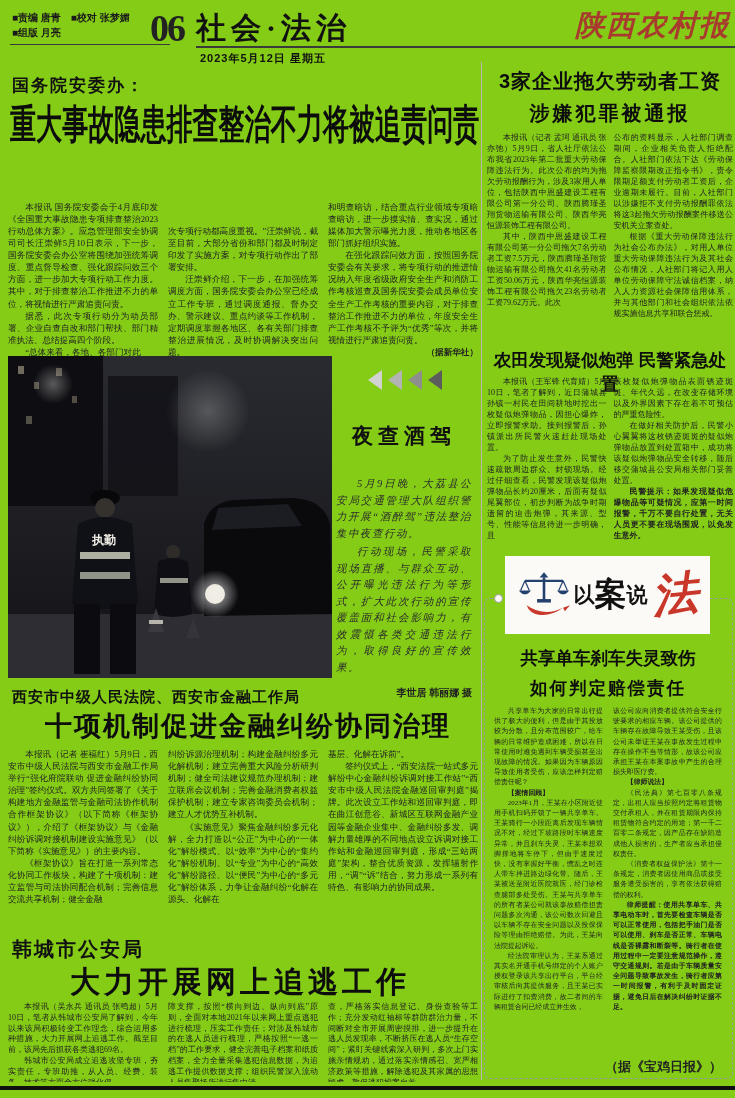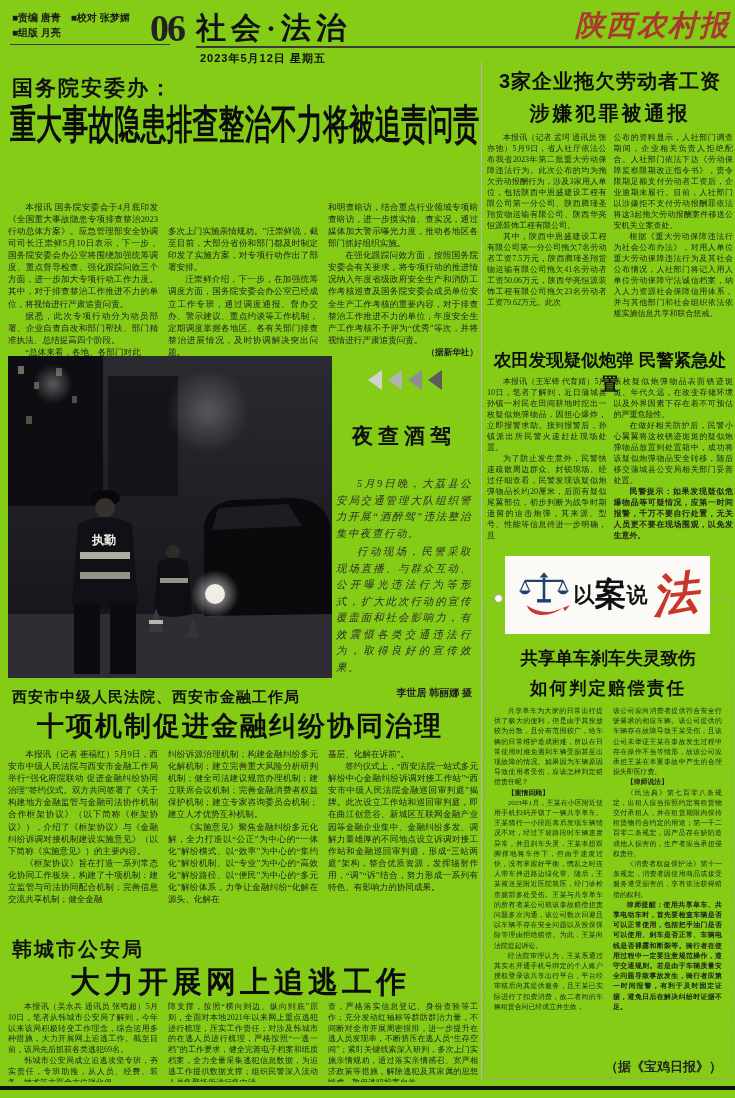--- a/index.html
+++ b/index.html
@@ -55,30 +55,30 @@
   <div class="abs rule" style="left:10px;top:44px;width:160px;height:1px;"></div>
 
   <div class="abs pagenum" style="left:150px;top:6px;">06</div>
   <div class="abs section-title" style="left:196px;top:8px;">社会·法治</div>
   <div class="abs rule" style="left:196px;top:46px;width:539px;height:1.5px;"></div>
   <div class="abs issue-date" style="left:200px;top:51px;">2023年5月12日  星期五</div>
   <div class="abs masthead" style="left:575px;top:6px;width:155px;color:#a93b2e;">陕西农村报</div>
 
   <div class="abs vsep" style="left:481px;top:62px;height:1018px;"></div>
 
-  <div class="abs kicker" style="left:12px;top:74px;font-size:21px;letter-spacing:2px;">国务院安委办：</div>
+  <div class="abs kicker" style="left:12px;top:74px;font-size:17px;letter-spacing:2px;">国务院安委办：</div>
   <div class="abs headline" style="left:10px;top:98px;font-size:35px;transform:scale(0.745,1.15);transform-origin:0 0;width:630px;">重大事故隐患排查整治不力将被追责问责</div>
   <div class="abs cols body-l" style="left:8px;top:170px;width:470px;height:188px;align-items:flex-end;">
       <div class="col">
         <p>本报讯 国务院安委会于4月底印发《全国重大事故隐患专项排查整治2023行动总体方案》。应急管理部安全协调司司长汪崇鲜5月10日表示，下一步，国务院安委会办公室将围绕加强统筹调度、重点督导检查、强化跟踪问效三个方面，进一步加大专项行动工作力度。其中，对于排查整治工作推进不力的单位，将视情进行严肃追责问责。</p>
         <p>据悉，此次专项行动分为动员部署、企业自查自改和部门帮扶、部门精准执法、总结提高四个阶段。</p>
         <p>“总体来看，各地、各部门对此</p>
       </div>
       <div class="col">
-        <p class="cont">多次上门实施亲情规劝。”汪崇鲜说，截至目前，大部分省份和部门都及时制定印发了实施方案，对专项行动作出了部署安排。</p>
+        <p class="cont">次专项行动都高度重视。”汪崇鲜说，截至目前，大部分省份和部门都及时制定印发了实施方案，对专项行动作出了部署安排。</p>
         <p>汪崇鲜介绍，下一步，在加强统筹调度方面，国务院安委会办公室已经成立工作专班，通过调度通报、督办交办、警示建议、重点约谈等工作机制，定期调度掌握各地区、各有关部门排查整治进展情况，及时协调解决突出问题。</p>
       </div>
       <div class="col">
         <p class="cont">和明查暗访，结合重点行业领域专项暗查暗访，进一步摸实情、查实况，通过媒体加大警示曝光力度，推动各地区各部门抓好组织实施。</p>
         <p>在强化跟踪问效方面，按照国务院安委会有关要求，将专项行动的推进情况纳入年度省级政府安全生产和消防工作考核巡查及国务院安委会成员单位安全生产工作考核的重要内容，对于排查整治工作推进不力的单位，年度安全生产工作考核不予评为“优秀”等次，并将视情进行严肃追责问责。</p>
         <p class="cont bld ar">（据新华社）</p>
       </div>
     </div>
 
   <div class="abs" style="left:8px;top:356px;width:324px;height:322px;">
@@ -144,21 +144,21 @@
     <div class="cols cap-text" style="margin-top:26px;height:210px;">
         <div class="col">
           <p>5月9日晚，大荔县公安局交通管理大队组织警力开展“酒醉驾”违法整治集中夜查行动。</p>
           <p>行动现场，民警采取现场直播、与群众互动、公开曝光违法行为等形式，扩大此次行动的宣传覆盖面和社会影响力，有效震慑各类交通违法行为，取得良好的宣传效果。</p>
         </div>
       </div>
     <div class="cap-credit">李世居 韩丽娜 摄</div>
   </div>
 
   <div class="abs kicker" style="left:12px;top:688px;font-size:15px;letter-spacing:1px;">西安市中级人民法院、西安市金融工作局</div>
-  <div class="abs ctitle" style="left:0;top:708px;width:480px;font-size:27px;letter-spacing:2px;">十项机制促进金融纠纷协同治理</div>
+  <div class="abs ctitle" style="left:8px;top:708px;width:480px;font-size:27px;letter-spacing:2px;">十项机制促进金融纠纷协同治理</div>
   <div class="abs cols body-l" style="left:8px;top:748px;width:470px;height:180px;">
       <div class="col">
         <p>本报讯（记者 崔福红）5月9日，西安市中级人民法院与西安市金融工作局举行“强化府院联动 促进金融纠纷协同治理”签约仪式。双方共同签署了《关于构建地方金融监管与金融司法协作机制合作框架协议》（以下简称《框架协议》），介绍了《框架协议》与《金融纠纷诉调对接机制建设实施意见》（以下简称《实施意见》）的主要内容。</p>
         <p>《框架协议》旨在打造一系列常态化协同工作板块，构建了十项机制：建立监管与司法协同配合机制；完善信息交流共享机制；健全金融</p>
       </div>
       <div class="col">
         <p class="cont">纠纷诉源治理机制；构建金融纠纷多元化解机制；建立完善重大风险分析研判机制；健全司法建议规范办理机制；建立联席会议机制；完善金融消费者权益保护机制；建立专家咨询委员会机制；建立人才优势互补机制。</p>
         <p>《实施意见》聚焦金融纠纷多元化解，全力打造以“公正”为中心的“一体化”解纷模式、以“效率”为中心的“集约化”解纷机制、以“专业”为中心的“高效化”解纷路径、以“便民”为中心的“多元化”解纷体系，力争让金融纠纷“化解在源头、化解在</p>
       </div>
       <div class="col">

